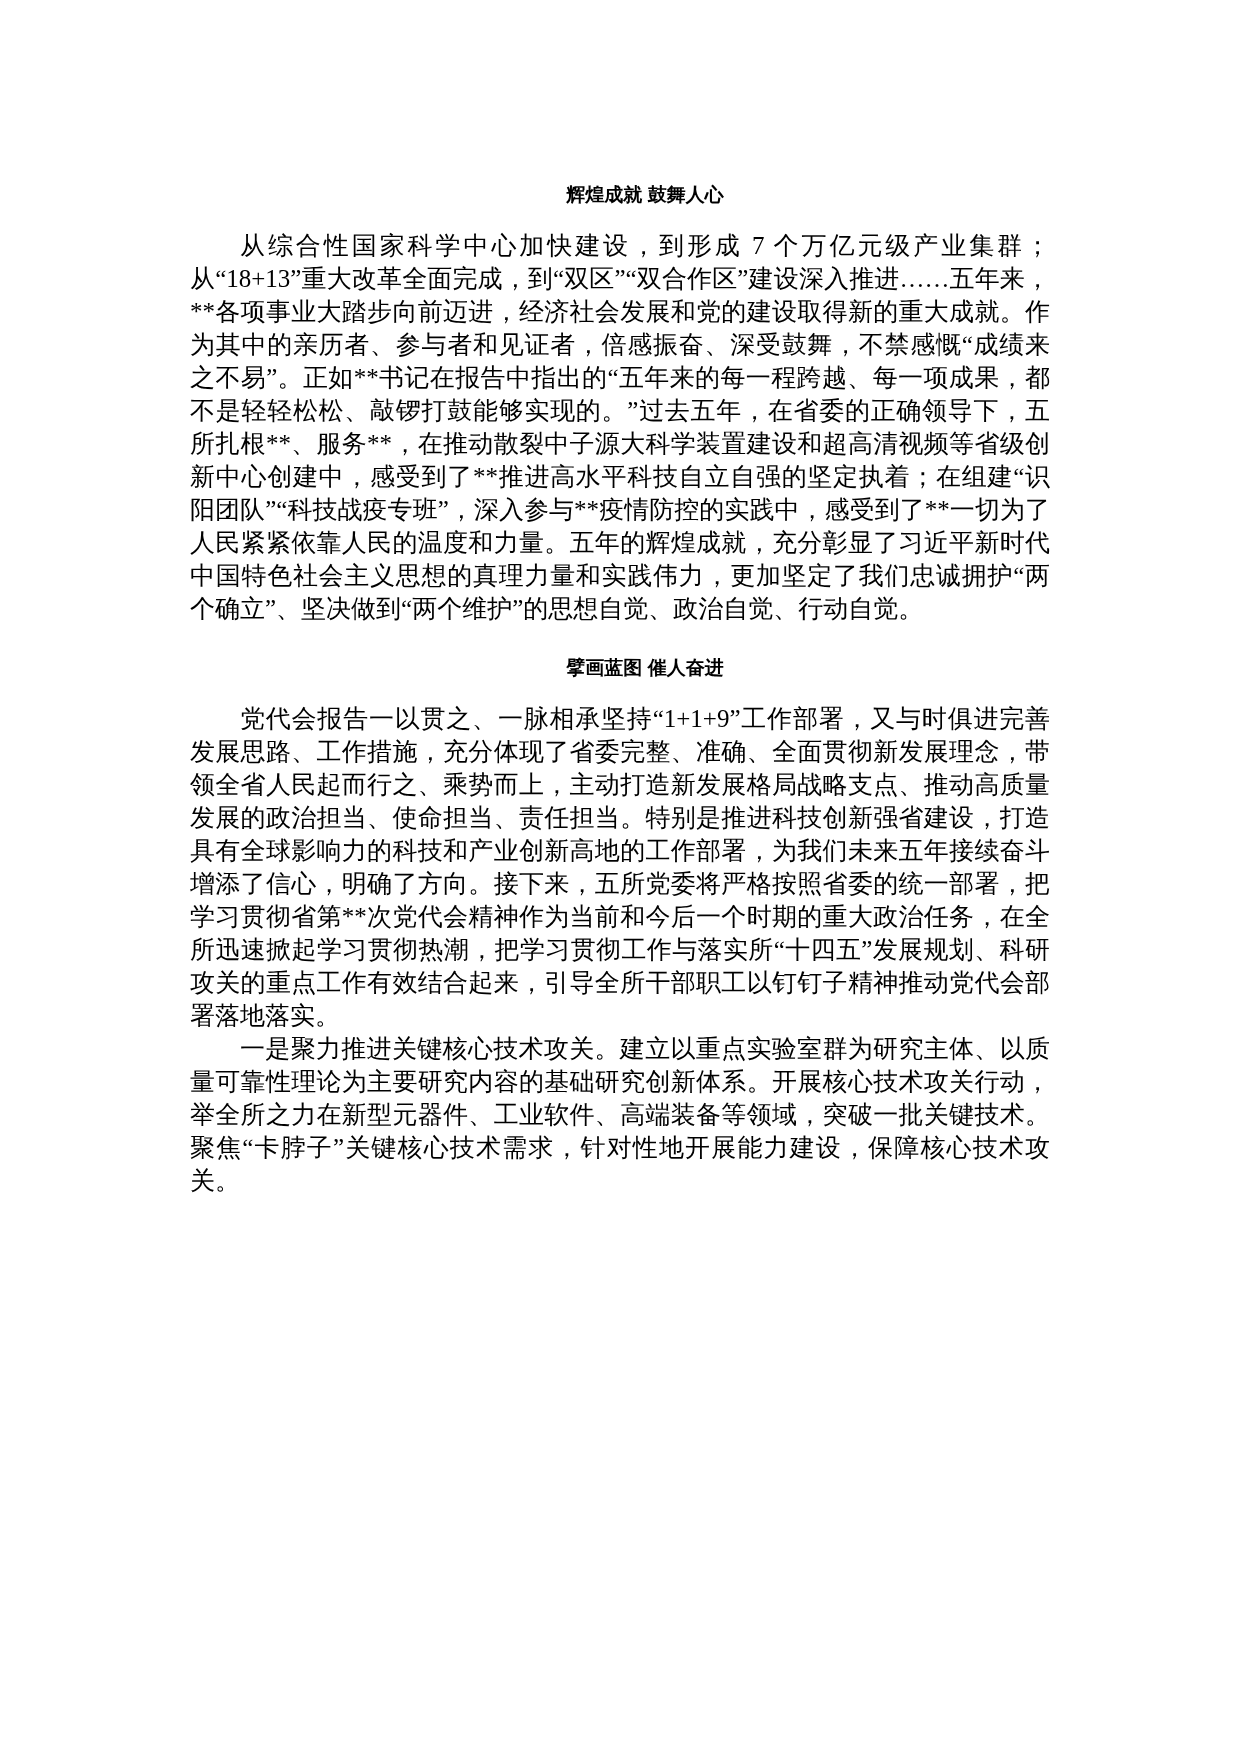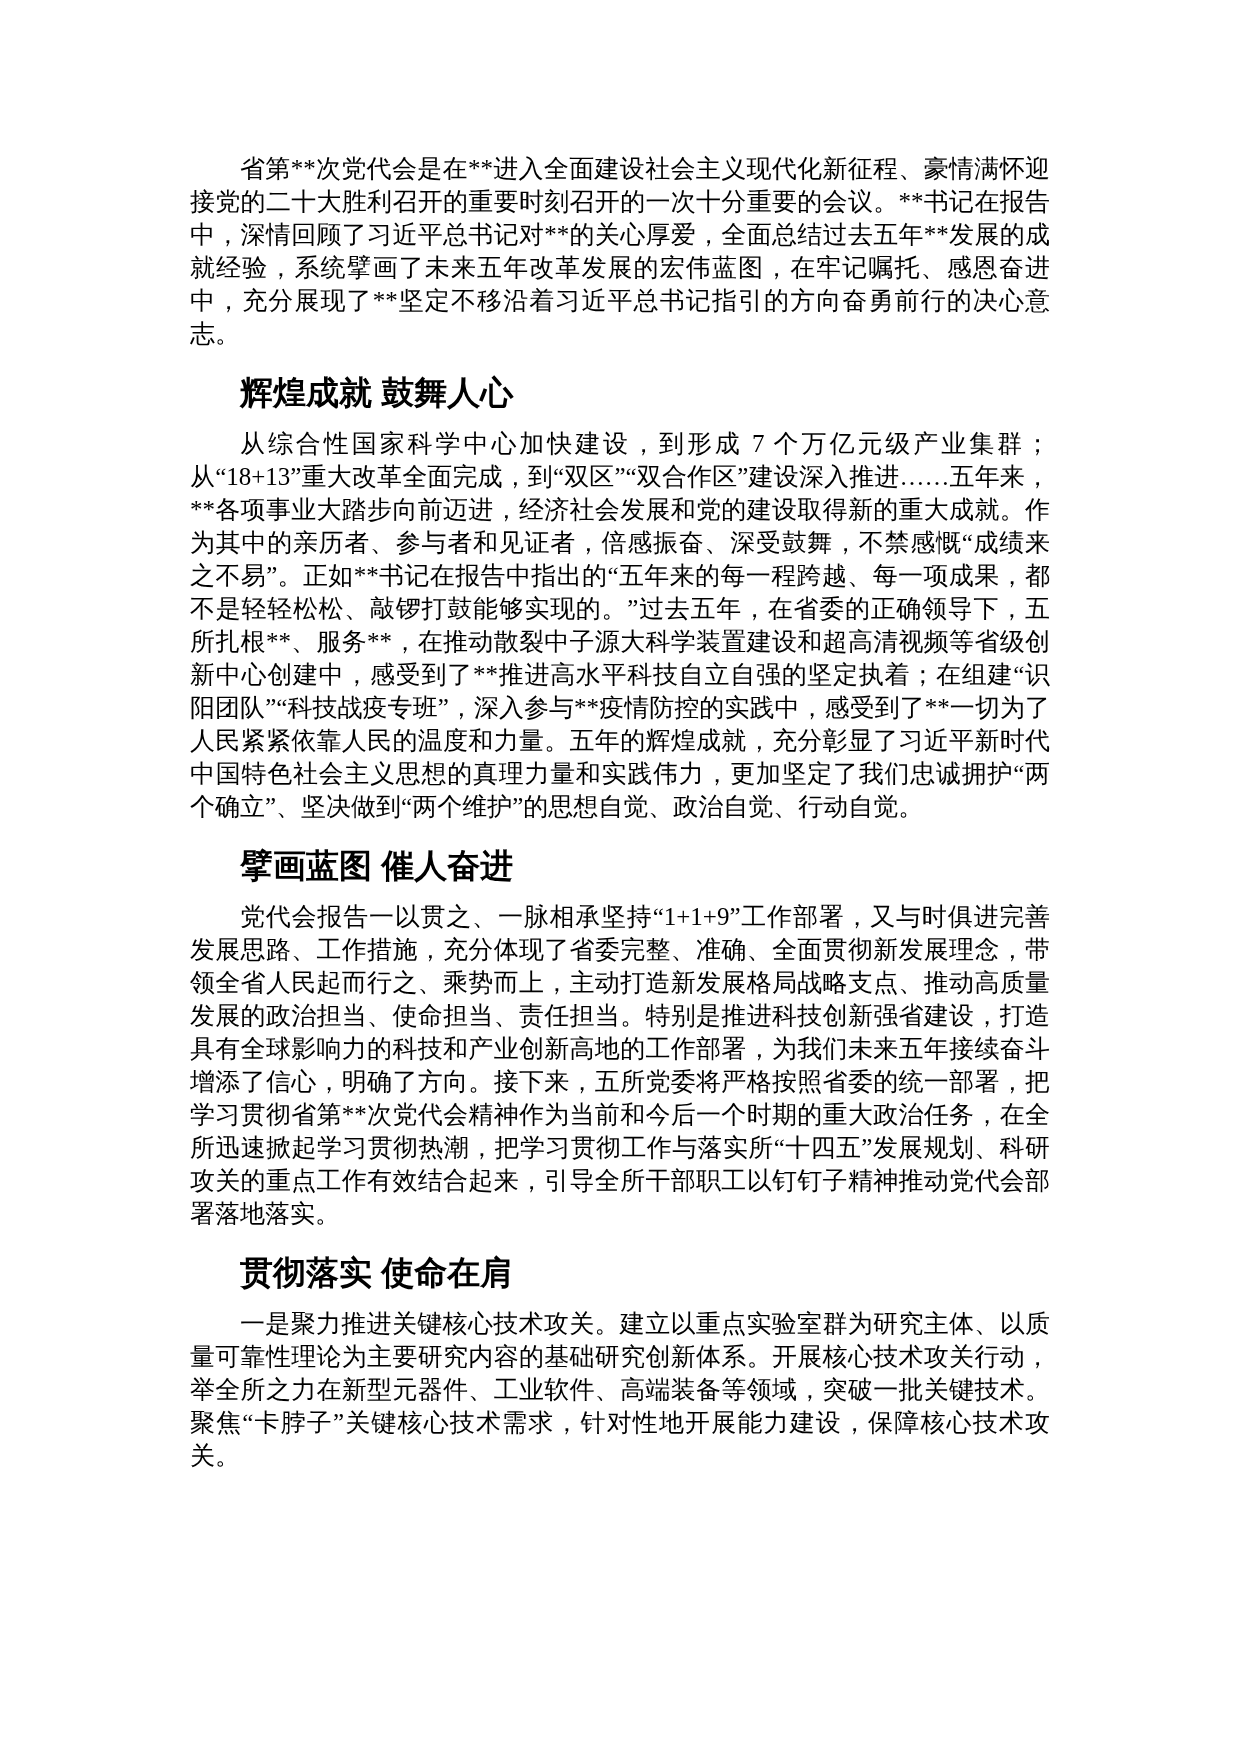--- a/index.html
+++ b/index.html
@@ -27,45 +27,43 @@
     line-height: 33px;
     color: #000000;
     text-align: justify;
     text-indent: 50px;
     letter-spacing: 0;
   }
   .heading {
     margin: 26px 0 18px 0;
     padding: 0;
     font-family: "Liberation Sans", "DejaVu Sans", sans-serif;
-    font-size: 33px;
+    font-size: 19px;
     line-height: 33px;
     font-weight: 700;
     color: #000000;
     text-indent: 50px;
-    text-align: left;
+    text-align: center;
   }
   .lead {
     font-family: "Liberation Sans", "DejaVu Sans", sans-serif;
     font-weight: 400;
   }
 </style>
 </head>
 <body>
 
 <div class="page">
 
-  <p class="para">省第**次党代会是在**进入全面建设社会主义现代化新征程、豪情满怀迎接党的二十大胜利召开的重要时刻召开的一次十分重要的会议。**书记在报告中，深情回顾了习近平总书记对**的关心厚爱，全面总结过去五年**发展的成就经验，系统擘画了未来五年改革发展的宏伟蓝图，在牢记嘱托、感恩奋进中，充分展现了**坚定不移沿着习近平总书记指引的方向奋勇前行的决心意志。</p>
 
   <h2 class="heading">辉煌成就 鼓舞人心</h2>
 
   <p class="para">从综合性国家科学中心加快建设，到形成 7 个万亿元级产业集群；从“18+13”重大改革全面完成，到“双区”“双合作区”建设深入推进……五年来，**各项事业大踏步向前迈进，经济社会发展和党的建设取得新的重大成就。作为其中的亲历者、参与者和见证者，倍感振奋、深受鼓舞，不禁感慨“成绩来之不易”。正如**书记在报告中指出的“五年来的每一程跨越、每一项成果，都不是轻轻松松、敲锣打鼓能够实现的。”过去五年，在省委的正确领导下，五所扎根**、服务**，在推动散裂中子源大科学装置建设和超高清视频等省级创新中心创建中，感受到了**推进高水平科技自立自强的坚定执着；在组建“识阳团队”“科技战疫专班”，深入参与**疫情防控的实践中，感受到了**一切为了人民紧紧依靠人民的温度和力量。五年的辉煌成就，充分彰显了习近平新时代中国特色社会主义思想的真理力量和实践伟力，更加坚定了我们忠诚拥护“两个确立”、坚决做到“两个维护”的思想自觉、政治自觉、行动自觉。</p>
 
   <h2 class="heading">擘画蓝图 催人奋进</h2>
 
   <p class="para">党代会报告一以贯之、一脉相承坚持“1+1+9”工作部署，又与时俱进完善发展思路、工作措施，充分体现了省委完整、准确、全面贯彻新发展理念，带领全省人民起而行之、乘势而上，主动打造新发展格局战略支点、推动高质量发展的政治担当、使命担当、责任担当。特别是推进科技创新强省建设，打造具有全球影响力的科技和产业创新高地的工作部署，为我们未来五年接续奋斗增添了信心，明确了方向。接下来，五所党委将严格按照省委的统一部署，把学习贯彻省第**次党代会精神作为当前和今后一个时期的重大政治任务，在全所迅速掀起学习贯彻热潮，把学习贯彻工作与落实所“十四五”发展规划、科研攻关的重点工作有效结合起来，引导全所干部职工以钉钉子精神推动党代会部署落地落实。</p>
 
-  <h2 class="heading">贯彻落实 使命在肩</h2>
 
 
   <p class="para"><span class="lead">一是聚力推进关键核心技术攻关。</span><span>建立以重点实验室群为研究主体、以质量可靠性理论为主要研究内容的基础研究创新体系。开展核心技术攻关行动，举全所之力在新型元器件、工业软件、高端装备等领域，突破一批关键技术。聚焦“卡脖子”关键核心技术需求，针对性地开展能力建设，保障核心技术攻关。</span></p>
 
 </div>
 
 </body></html>

